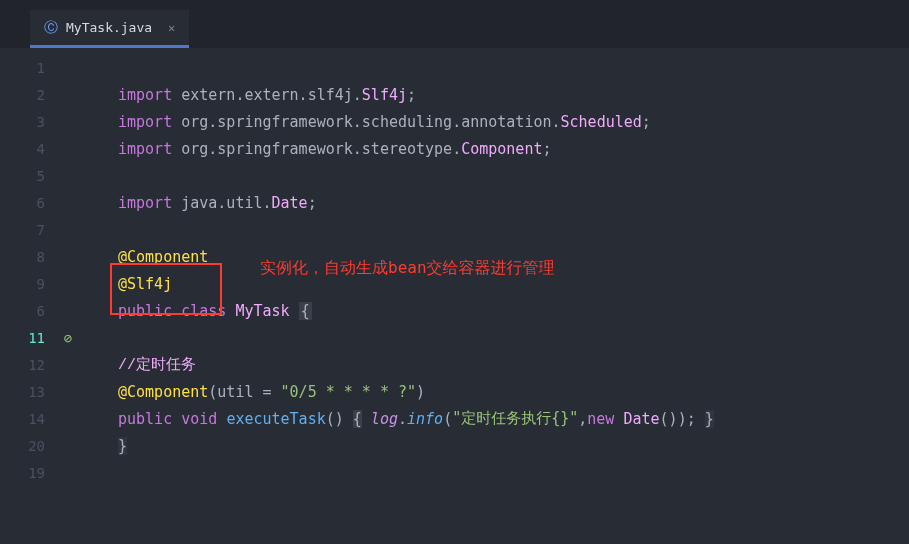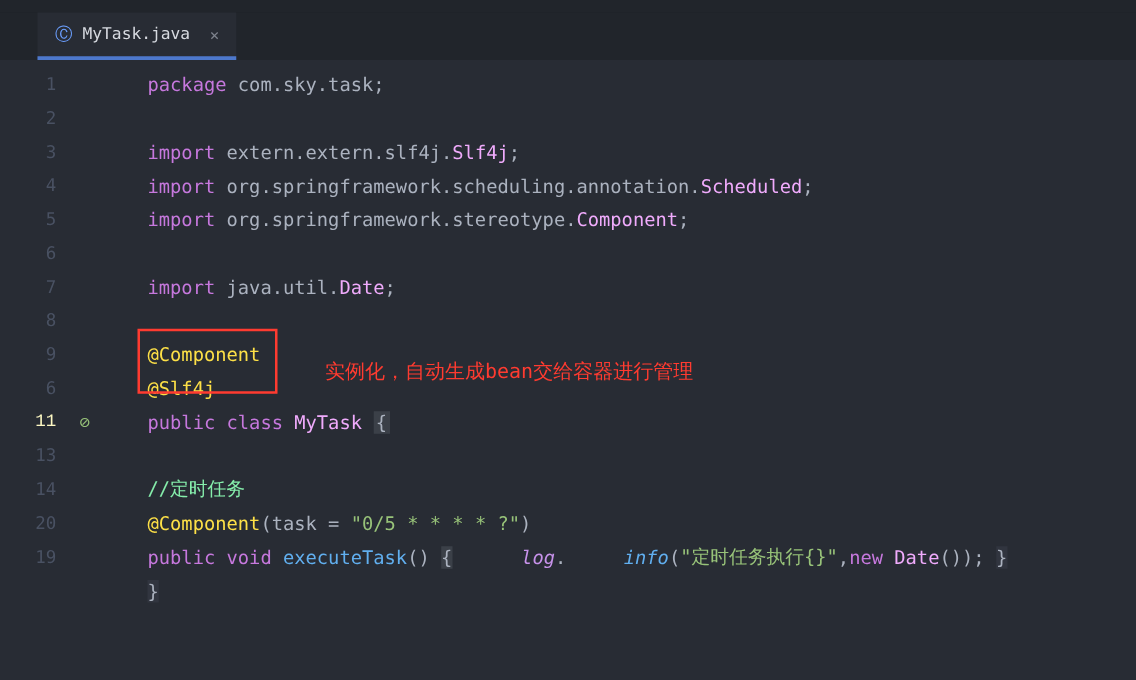--- a/index.html
+++ b/index.html
@@ -62,21 +62,21 @@
   align-items: center;
   justify-content: flex-end;
   padding-right: 55px;
   position: relative;
 }
 .line-num {
   color: #495162;
   font-size: 14px;
   text-align: right;
 }
-.line-num.current { color: #fef9c3; font-family: Liberation Mono, monospace; }
+.line-num.current { color: #5eead4; }
 .gutter-icon {
   position: absolute;
   right: 28px;
   font-size: 14px;
 }
 .fold-icon {
   position: absolute;
   right: 8px;
   color: #7f848e;
   font-size: 11px;
@@ -92,24 +92,24 @@
   align-items: center;
   white-space: pre;
   padding-left: 18px;
 }
 .kw { color: #c678dd; }
 .pkg { color: #abb2bf; }
 .cls { color: #f0abfc; }
 .ann { color: #fde047; }
 .method { color: #61afef; }
 .str { color: #98c379; }
-.cmt { color: #86efac; }
+.cmt { color: #f0abfc; font-family: Liberation Mono, monospace; }
 .param-name { color: #c792ea; font-style: italic; }
 .brace { color: #abb2bf; }
-.italic { font-style: italic; margin-left: 46px; }
+.italic { font-style: italic; }
 .punct { color: #abb2bf; }
 
 .red-box {
   position: absolute;
   border: 2px solid #ff3b30;
   pointer-events: none;
 }
 .red-text {
   position: absolute;
   color: #ff3b30;
@@ -170,48 +170,50 @@
         <span class="line-num">9</span>
       </div>
     <div class="line-row">
         <span class="line-num">6</span>
       </div>
     <div class="line-row">
       <span class="line-num current">11</span>
       <span class="gutter-icon" style="color:#98c379;">⊘</span>
     </div>
     <div class="line-row">
+        <span class="line-num">12</span>
+      </div>
+    <div class="line-row">
         <span class="line-num">13</span>
       </div>
     <div class="line-row">
         <span class="line-num">14</span>
       </div>
     <div class="line-row">
         <span class="line-num">20</span>
       </div>
     <div class="line-row">
         <span class="line-num">19</span>
       </div>
   </div>
 
   <div class="code-area">
-    <div class="code-line"><span class="kw">package</span><span class="pkg"> com.sky.task;</span></div>
     <div class="code-line"></div>
     <div class="code-line"><span class="kw">import</span><span class="pkg"> extern.extern.slf4j.</span><span class="cls">Slf4j</span><span class="punct">;</span></div>
     <div class="code-line"><span class="kw">import</span><span class="pkg"> org.springframework.scheduling.annotation.</span><span class="cls">Scheduled</span><span class="punct">;</span></div>
     <div class="code-line"><span class="kw">import</span><span class="pkg"> org.springframework.stereotype.</span><span class="cls">Component</span><span class="punct">;</span></div>
     <div class="code-line"></div>
     <div class="code-line"><span class="kw">import</span><span class="pkg"> java.util.</span><span class="cls">Date</span><span class="punct">;</span></div>
     <div class="code-line"></div>
     <div class="code-line"><span class="ann">@Component</span></div>
     <div class="code-line"><span class="ann">@Slf4j</span></div>
     <div class="code-line"><span class="kw">public </span><span class="kw">class </span><span class="cls">MyTask </span><span class="brace brace-hl">{</span></div>
     <div class="code-line"></div>
     <div class="code-line">    <span class="cmt">//定时任务</span></div>
-    <div class="code-line">    <span class="ann">@Component</span><span class="punct">(</span><span class="pkg">task = </span><span class="str">"0/5 * * * * ?"</span><span class="punct">)</span></div>
+    <div class="code-line">    <span class="ann">@Component</span><span class="punct">(</span><span class="pkg">util = </span><span class="str">"0/5 * * * * ?"</span><span class="punct">)</span></div>
     <div class="code-line">    <span class="kw">public </span><span class="kw">void </span><span class="method">executeTask</span><span class="punct">() </span><span class="brace end-brace-bg">{</span><span class="param-name italic"> log</span><span class="punct">.</span><span class="method italic">info</span><span class="punct">(</span><span class="str">"定时任务执行{}"</span><span class="punct">,</span><span class="kw">new </span><span class="cls">Date</span><span class="punct">()</span><span class="punct">)</span><span class="punct">; </span><span class="brace end-close-bg">}</span></div>
     <div class="code-line"><span class="brace end-close-bg">}</span></div>
     <div class="code-line"></div>
 
     <div class="red-box" style="left:10px; top:215px; width:112px; height:52px;"></div>
-    <div class="red-text" style="left:160px; top:239px;text-align:right;">实例化，自动生成bean交给容器进行管理</div>
+    <div class="red-text" style="left:160px; top:210px;text-align:right;">实例化，自动生成bean交给容器进行管理</div>
   </div>
 </div>
 
 </body></html>

